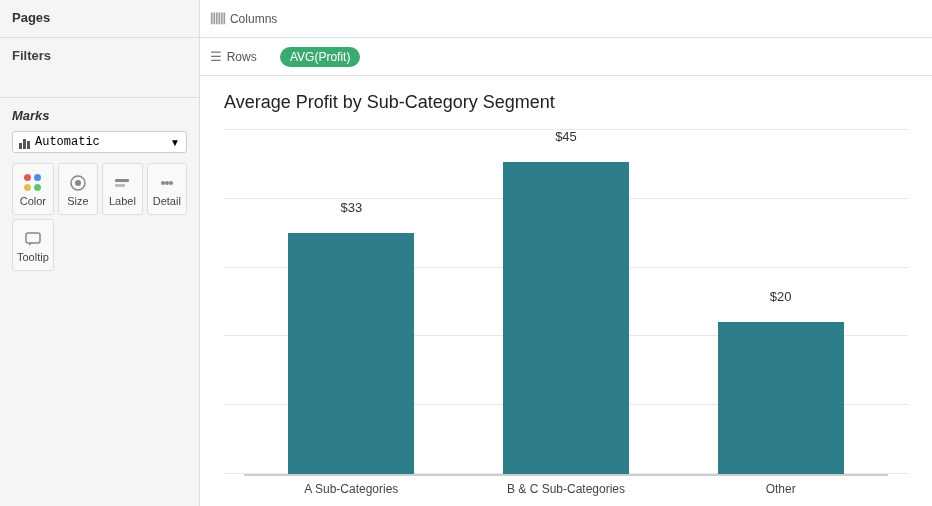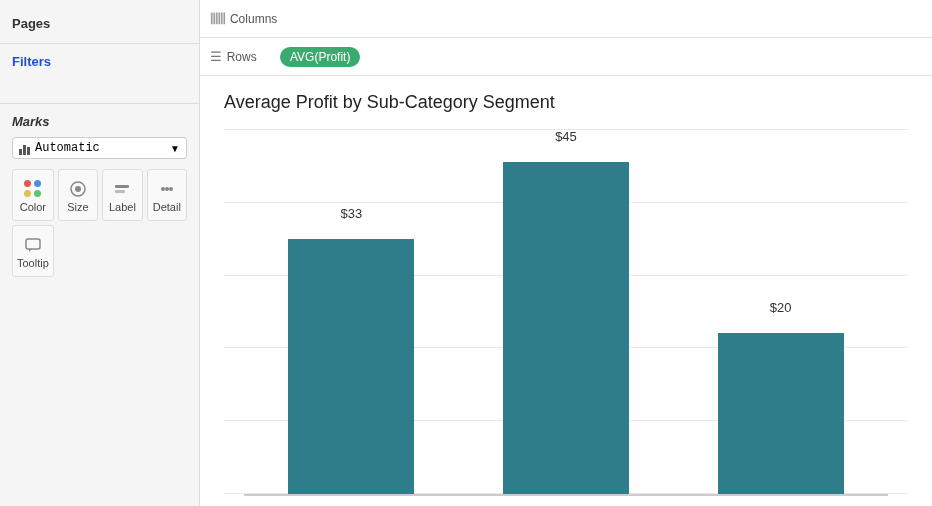--- a/index.html
+++ b/index.html
@@ -9,38 +9,38 @@
     .sidebar {
       width: 200px;
       min-width: 200px;
       background: #f5f5f5;
       border-right: 1px solid #ddd;
       display: flex;
       flex-direction: column;
       height: 506px;
     }
     .sidebar-section {
-      padding: 16px 12px 8px 12px;
+      padding: 10px 12px 8px 12px;
       border-bottom: 1px solid #ddd;
     }
     .sidebar-section-title {
       font-size: 13px;
       font-weight: 600;
       color: #333;
       margin-bottom: 4px;
     }
     .sidebar-filters {
       padding: 10px 12px 8px 12px;
       border-bottom: 1px solid #ddd;
       min-height: 60px;
     }
     .filters-title {
       font-size: 13px;
       font-weight: 600;
-      color: #1d4ed8;
+      color: #404040;
       margin-bottom: 4px;
     }
     .sidebar-marks {
       padding: 10px 12px 8px 12px;
     }
     .marks-title {
       font-size: 13px;
       font-weight: 600;
       color: #333;
       margin-bottom: 8px;
@@ -426,20 +426,25 @@
               <div class="bar-column">
                 <div class="bar-value">$20</div>
                 <div class="bar" style="height: 44%;"></div>
               </div>
 
             </div>
           </div>
 
           <div class="axis-line"></div>
 
+          <div class="x-axis-labels">
+            <div class="x-label">A Sub-Categories</div>
+            <div class="x-label">B &amp; C Sub-Categories</div>
+            <div class="x-label">Other</div>
+          </div>
 
         </div>
       </div>
     </div>
 
   </div>
 
 </div>
 
 </body></html>

